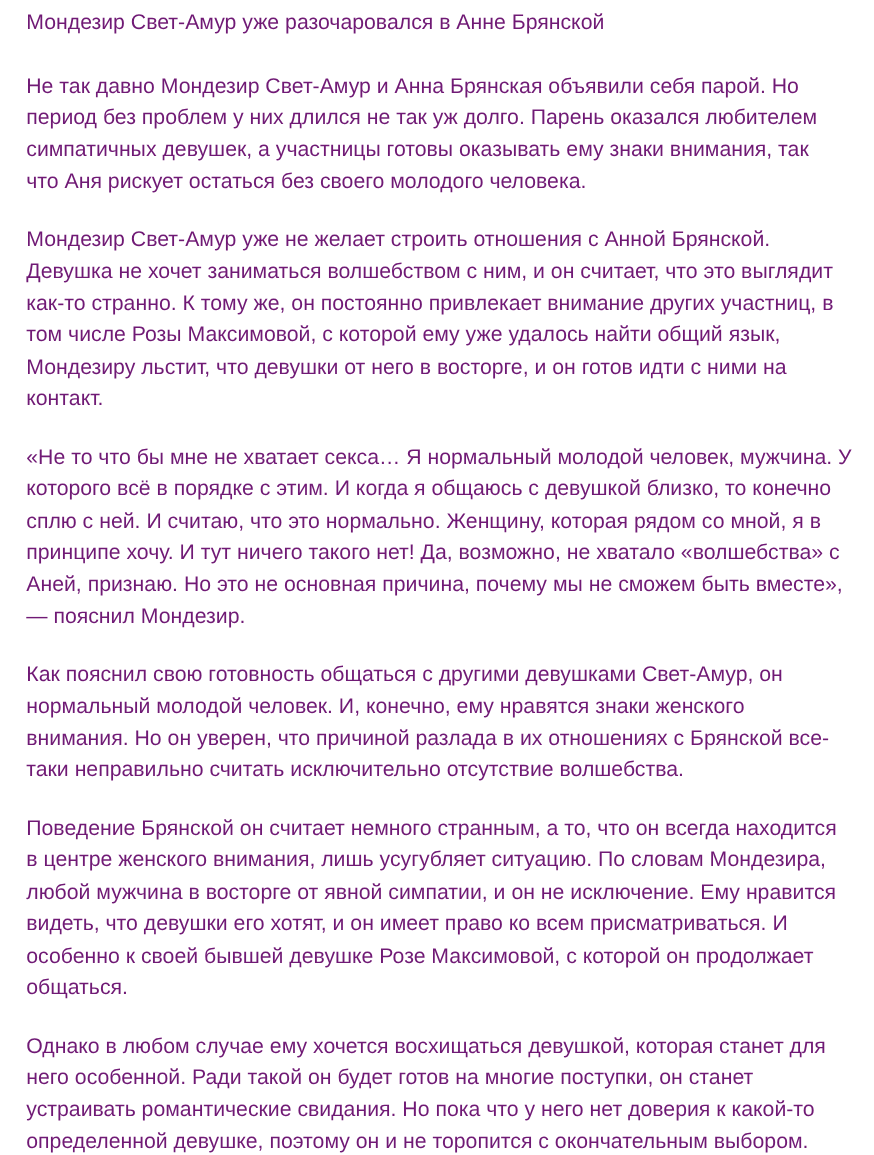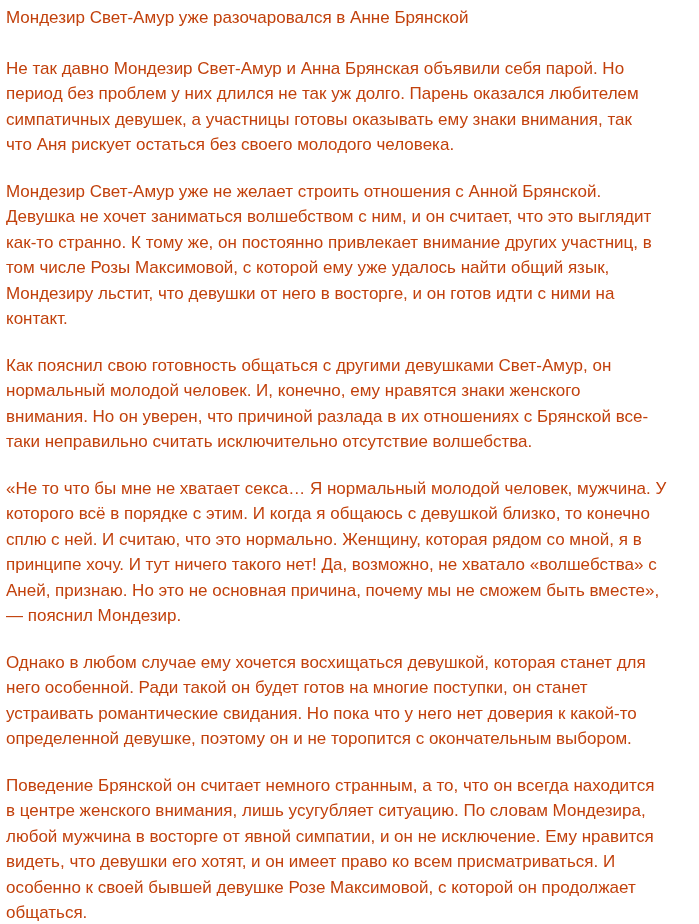--- a/index.html
+++ b/index.html
@@ -5,27 +5,27 @@
   html, body {
     margin: 0;
     padding: 0;
     background: #ffffff;
   }
   .page {
     position: relative;
     width: 699px;
     height: 924px;
     box-sizing: border-box;
-    padding: 5px 8px 0 6px;
+    padding: 5px 8px 0 21px;
     overflow: hidden;
     background: #ffffff;
     font-family: "Liberation Sans", sans-serif;
     font-size: 17px;
     line-height: 25.5px;
-    color: #c2410c;
+    color: #701a75;
     -webkit-font-smoothing: antialiased;
   }
   .article-title {
     margin: 0 0 25px 0;
     font-size: 17px;
     font-weight: 400; 
     line-height: 25.5px;
     white-space: pre-line;
   }
   .article-para {
@@ -47,36 +47,36 @@
 симпатичных девушек, а участницы готовы оказывать ему знаки внимания, так
 что Аня рискует остаться без своего молодого человека.</p>
 
   <p class="article-para">Мондезир Свет-Амур уже не желает строить отношения с Анной Брянской.
 Девушка не хочет заниматься волшебством с ним, и он считает, что это выглядит
 как-то странно. К тому же, он постоянно привлекает внимание других участниц, в
 том числе Розы Максимовой, с которой ему уже удалось найти общий язык,
 Мондезиру льстит, что девушки от него в восторге, и он готов идти с ними на
 контакт.</p>
 
-  <p class="article-para">Как пояснил свою готовность общаться с другими девушками Свет-Амур, он
-нормальный молодой человек. И, конечно, ему нравятся знаки женского
-внимания. Но он уверен, что причиной разлада в их отношениях с Брянской все-
-таки неправильно считать исключительно отсутствие волшебства.</p>
-
   <p class="article-para">«Не то что бы мне не хватает секса… Я нормальный молодой человек, мужчина. У
 которого всё в порядке с этим. И когда я общаюсь с девушкой близко, то конечно
 сплю с ней. И считаю, что это нормально. Женщину, которая рядом со мной, я в
 принципе хочу. И тут ничего такого нет! Да, возможно, не хватало «волшебства» с
 Аней, признаю. Но это не основная причина, почему мы не сможем быть вместе»,
 — пояснил Мондезир.</p>
 
-  <p class="article-para">Однако в любом случае ему хочется восхищаться девушкой, которая станет для
-него особенной. Ради такой он будет готов на многие поступки, он станет
-устраивать романтические свидания. Но пока что у него нет доверия к какой-то
-определенной девушке, поэтому он и не торопится с окончательным выбором.</p>
+  <p class="article-para">Как пояснил свою готовность общаться с другими девушками Свет-Амур, он
+нормальный молодой человек. И, конечно, ему нравятся знаки женского
+внимания. Но он уверен, что причиной разлада в их отношениях с Брянской все-
+таки неправильно считать исключительно отсутствие волшебства.</p>
 
   <p class="article-para">Поведение Брянской он считает немного странным, а то, что он всегда находится
 в центре женского внимания, лишь усугубляет ситуацию. По словам Мондезира,
 любой мужчина в восторге от явной симпатии, и он не исключение. Ему нравится
 видеть, что девушки его хотят, и он имеет право ко всем присматриваться. И
 особенно к своей бывшей девушке Розе Максимовой, с которой он продолжает
 общаться.</p>
+
+  <p class="article-para">Однако в любом случае ему хочется восхищаться девушкой, которая станет для
+него особенной. Ради такой он будет готов на многие поступки, он станет
+устраивать романтические свидания. Но пока что у него нет доверия к какой-то
+определенной девушке, поэтому он и не торопится с окончательным выбором.</p>
 </div>
 
 </body></html>

